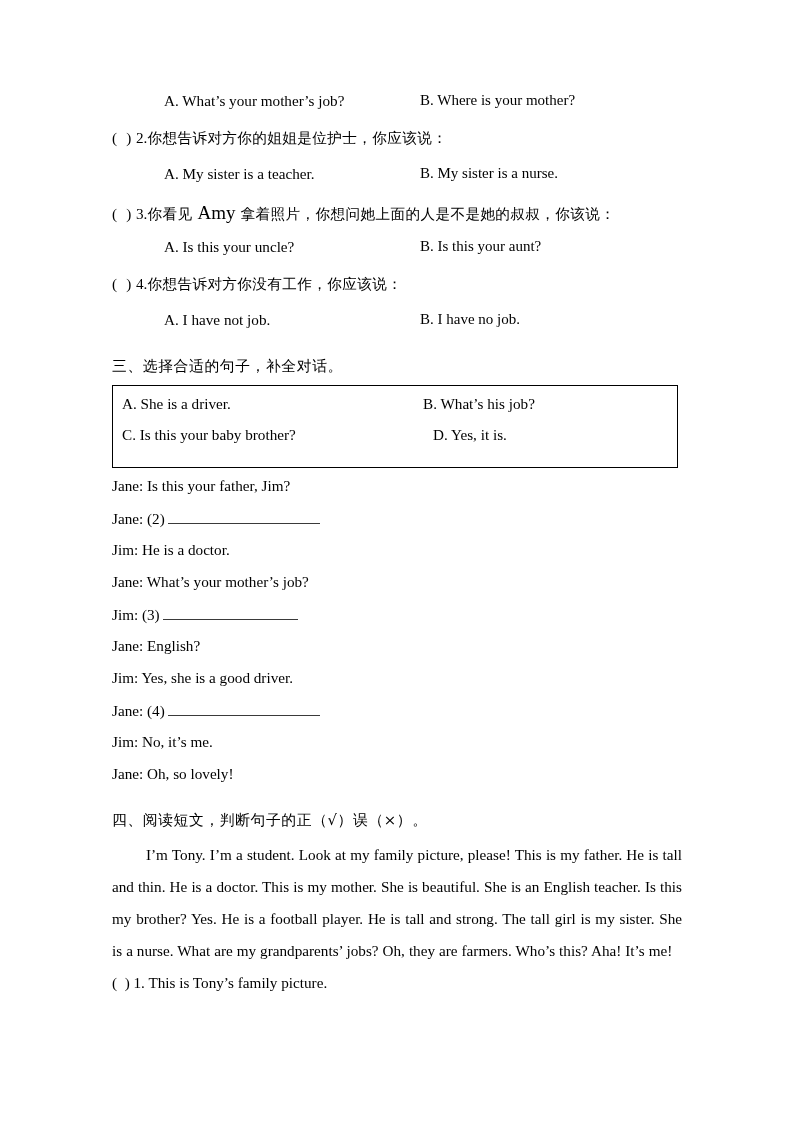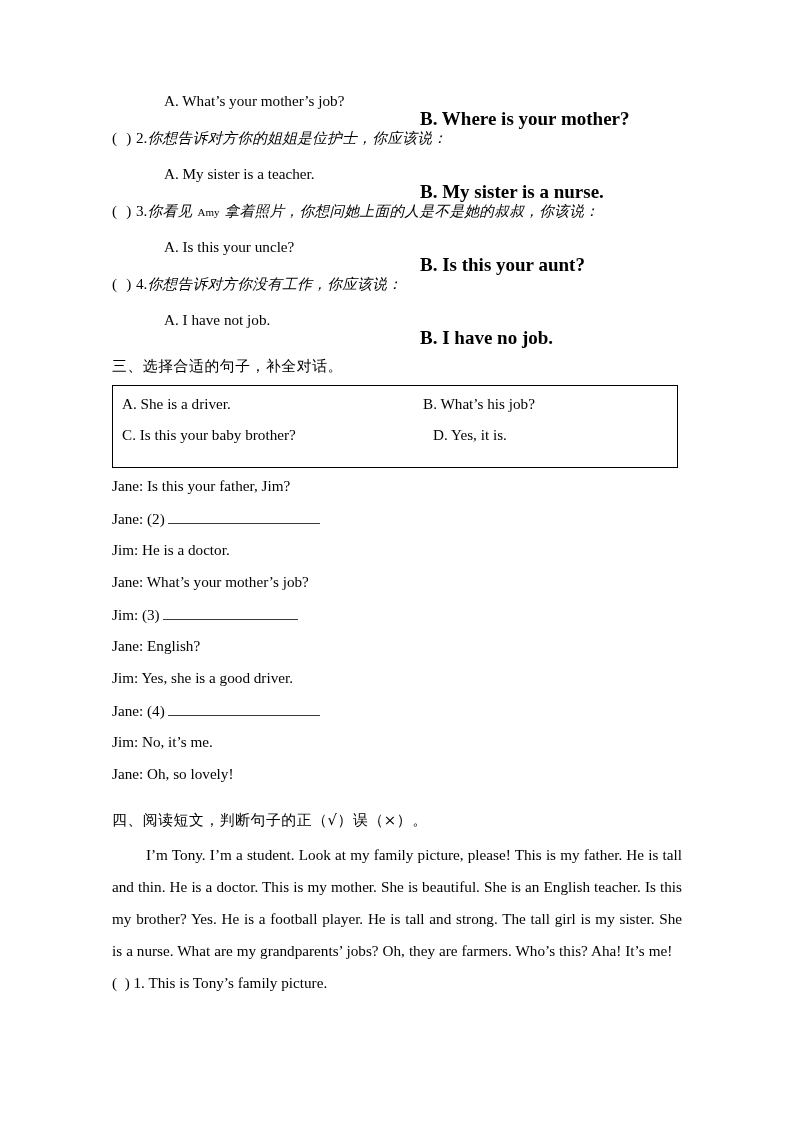--- a/index.html
+++ b/index.html
@@ -37,49 +37,47 @@
   .opt-a {
     position: absolute;
     left: 52px;
     top: 0;
     font-size: 15.2px;
     white-space: nowrap;
   }
   .opt-b {
     position: absolute;
     left: 308px;
-    top: 16px;
-    font-size: 19px;
-    white-space: nowrap;
-    font-weight: bold;
+    top: 0;
+    font-size: 15px;
+    white-space: nowrap;
   }
 
   
   .stem {
     position: relative;
     height: 36.5px;
     font-size: 15.2px;
     white-space: nowrap;
   }
   .paren {
     font-family: "Liberation Serif", "DejaVu Serif", serif;
     letter-spacing: 0.5px;
   }
   .num {
     font-family: "Liberation Serif", "DejaVu Serif", serif;
   }
   .cn {
     font-family: "DejaVu Sans", "Liberation Sans", sans-serif;
     font-size: 14.6px;
     letter-spacing: 0.4px;
-    font-style: italic;
   }
   .en-inline {
     font-family: "Liberation Serif", "DejaVu Serif", serif;
-    font-size: 11px;
+    font-size: 19px;
   }
 
   
   .section-heading {
     font-family: "DejaVu Sans", "Liberation Sans", sans-serif;
     font-size: 14.8px;
     letter-spacing: 0.6px;
     white-space: nowrap;
     margin: 0;
   }

